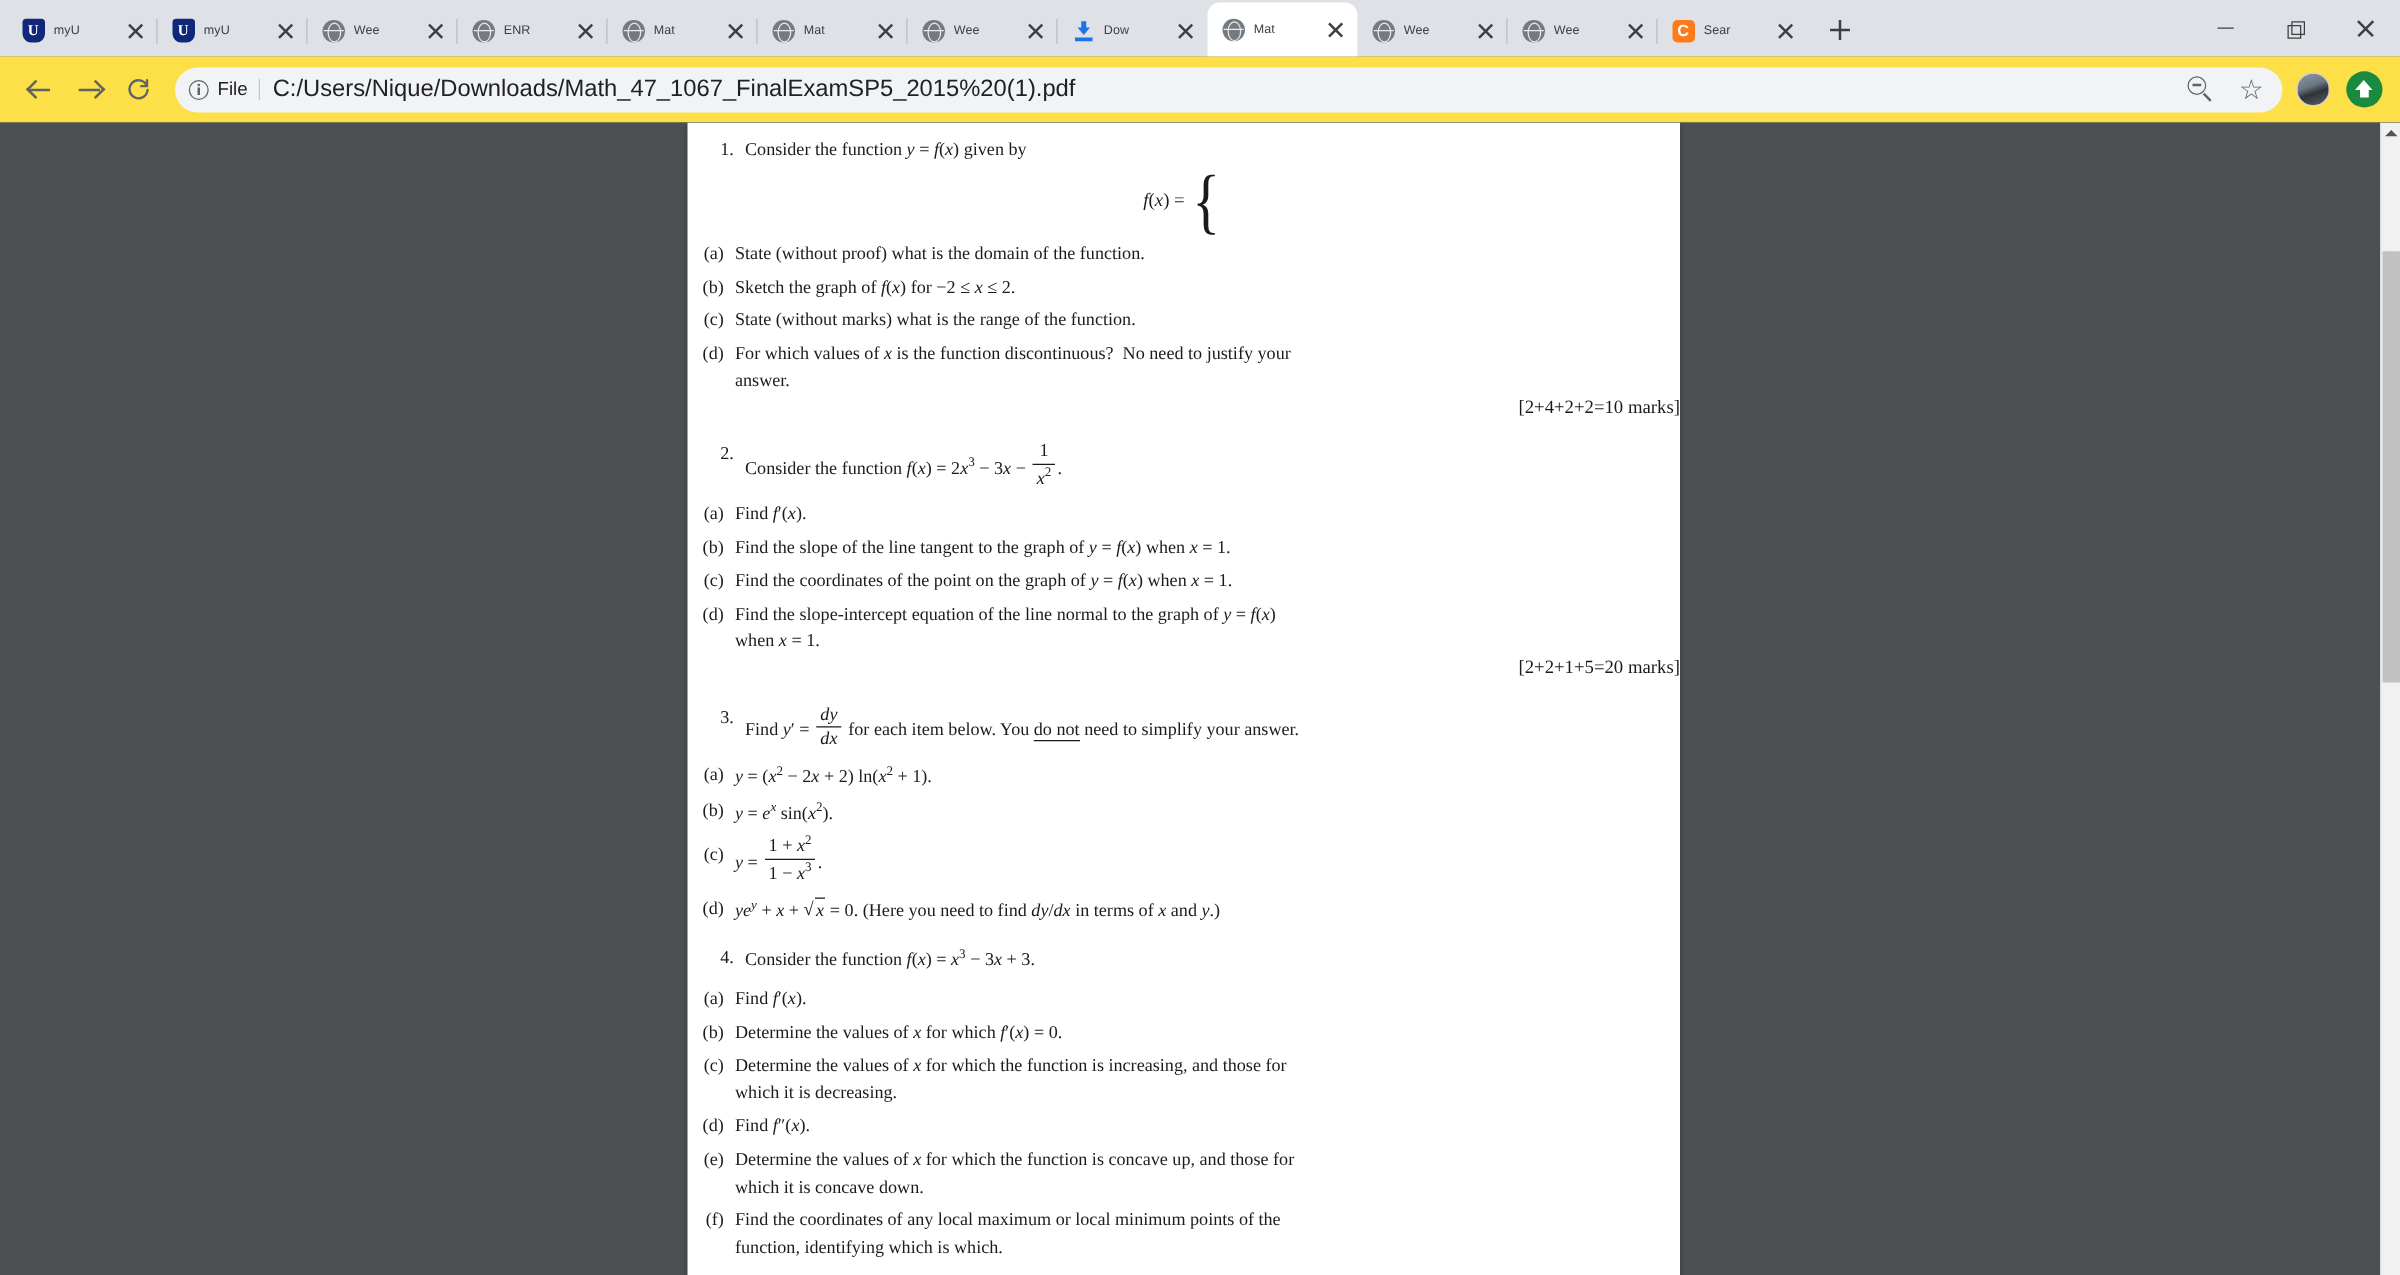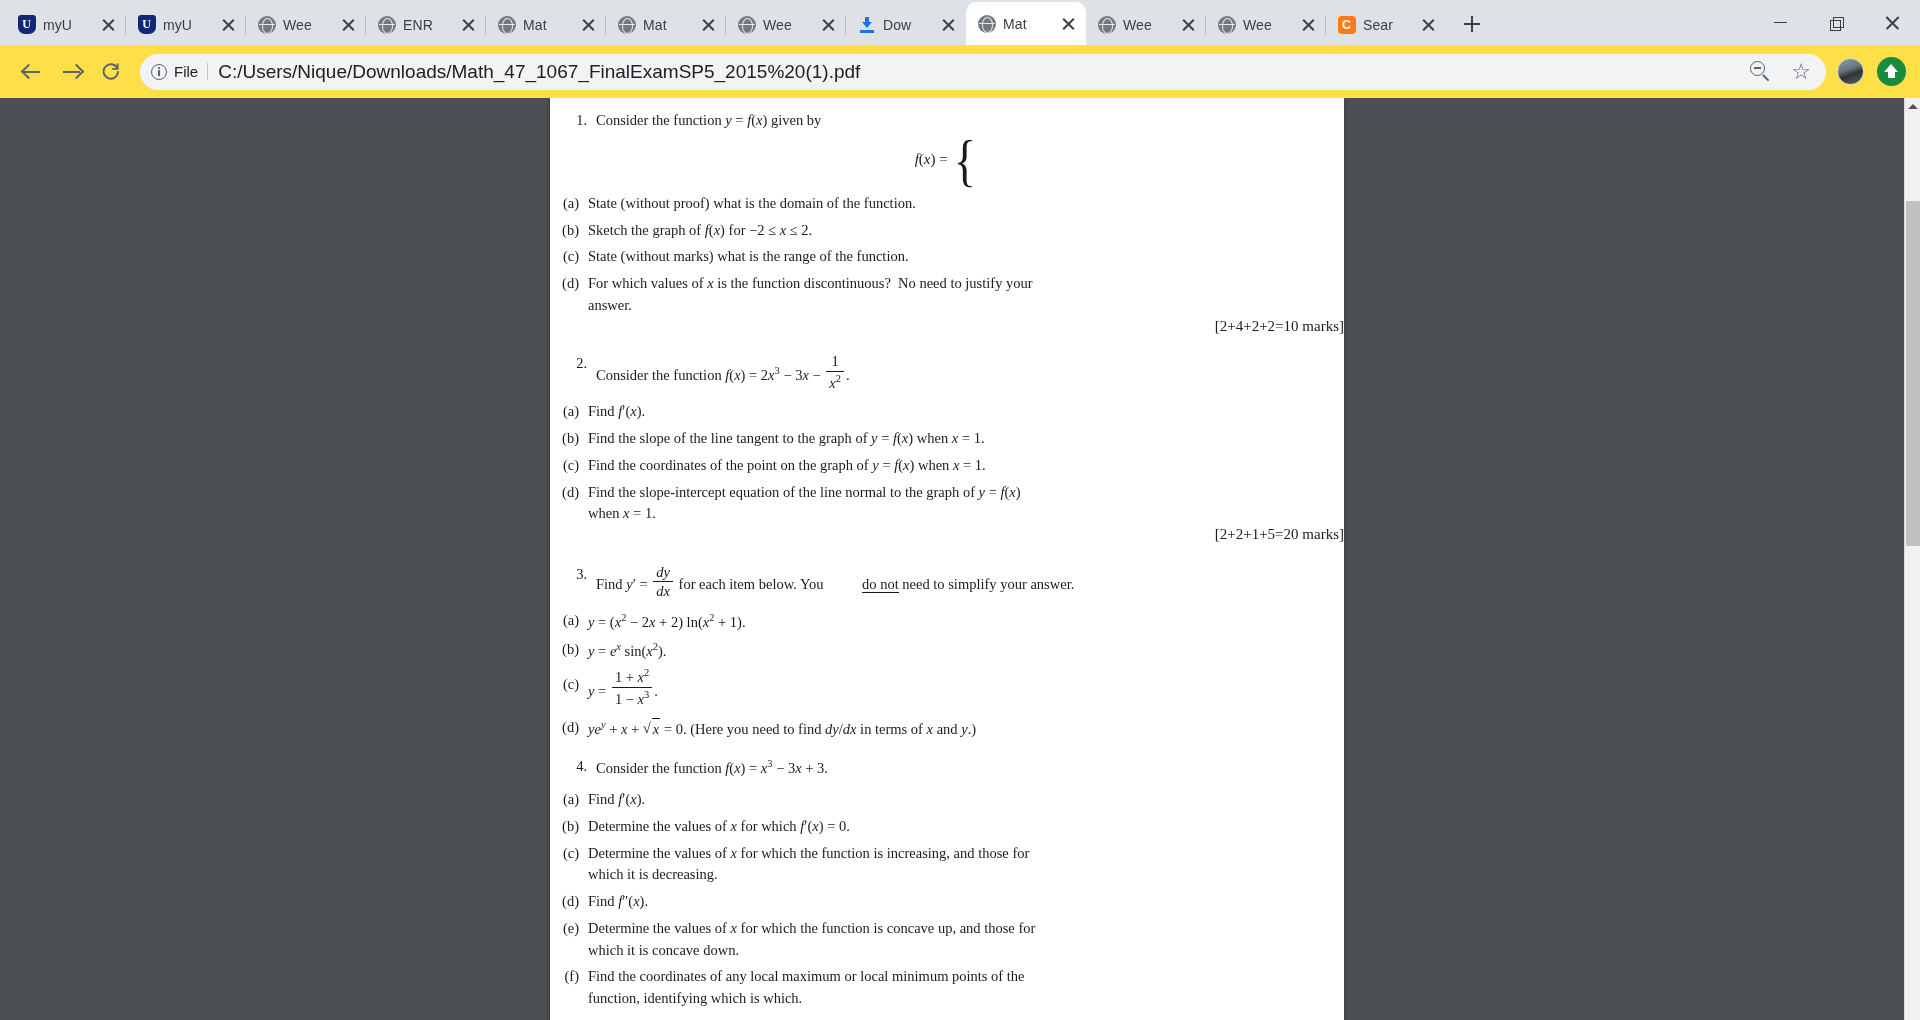--- a/index.html
+++ b/index.html
@@ -96,21 +96,21 @@
     width:14px; height:2.5px; background:#1a73e8;
   }
   .fav-c {
     width:18px;height:18px;border-radius:4px;background:#ff7a1a;
     display:flex;align-items:center;justify-content:center;
     color:#fff;font-size:13px;font-weight:bold;
     font-family:"Liberation Sans", sans-serif;
   }
   .tab-title {
     flex: 1 1 auto;
-    font-size: 14px;
+    font-size: 10px;
     color: #3c4043;
     white-space: nowrap;
     overflow: hidden;
     letter-spacing: .1px;
     -webkit-mask-image: linear-gradient(to right, #000 60%, transparent 100%);
     mask-image: linear-gradient(to right, #000 60%, transparent 100%);
   }
   .tab-close {
     width: 17px; height: 17px;
     flex: 0 0 17px;
@@ -324,21 +324,21 @@
   .frac .d { display:block; padding:1px 3px 0; line-height:1.15; }
   sup { font-size:.72em; }
   .brace {
     display:inline-block; font-size:58px; line-height:.62;
     vertical-align:middle; font-family:"Liberation Serif",serif;
     transform: scaleX(.8);
   }
   .piece { display:inline-block; vertical-align:middle; text-align:left; }
   .piece .row { display:block; line-height:1.55; white-space:nowrap; }
   .piece .row .lhs { display:inline-block; width:46px; text-align:right; }
-  .udl { border-bottom:1px solid #1b1b1b; padding-bottom:0px;margin-left:35px;}
+  .udl { border-bottom:1px solid #1b1b1b; padding-bottom:0px;}
   .sqrt { display:inline-block; position:relative; padding-left:9px; }
   .sqrt::before {
     content:"\221A"; position:absolute; left:0; top:-1px; font-size:1.02em;
   }
   .sqrt .bar { border-top:1px solid #1b1b1b; display:inline-block; padding:0 1px; }
 
   
   .vsb {
     position:absolute; right:0; top:0; width:16px; height:922px;
     background:#f1f1f1;

